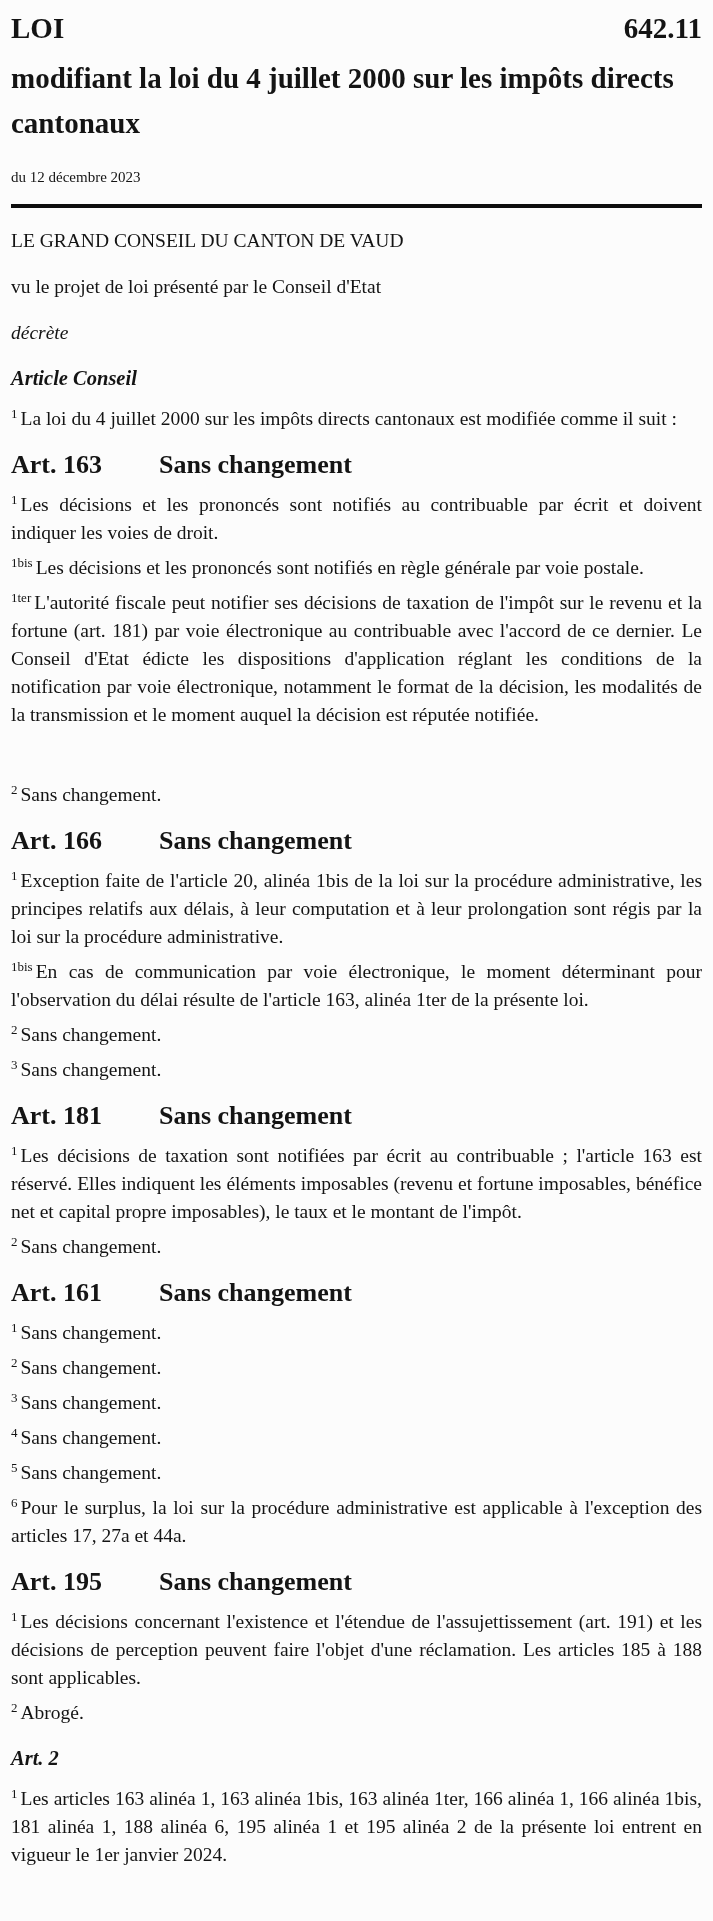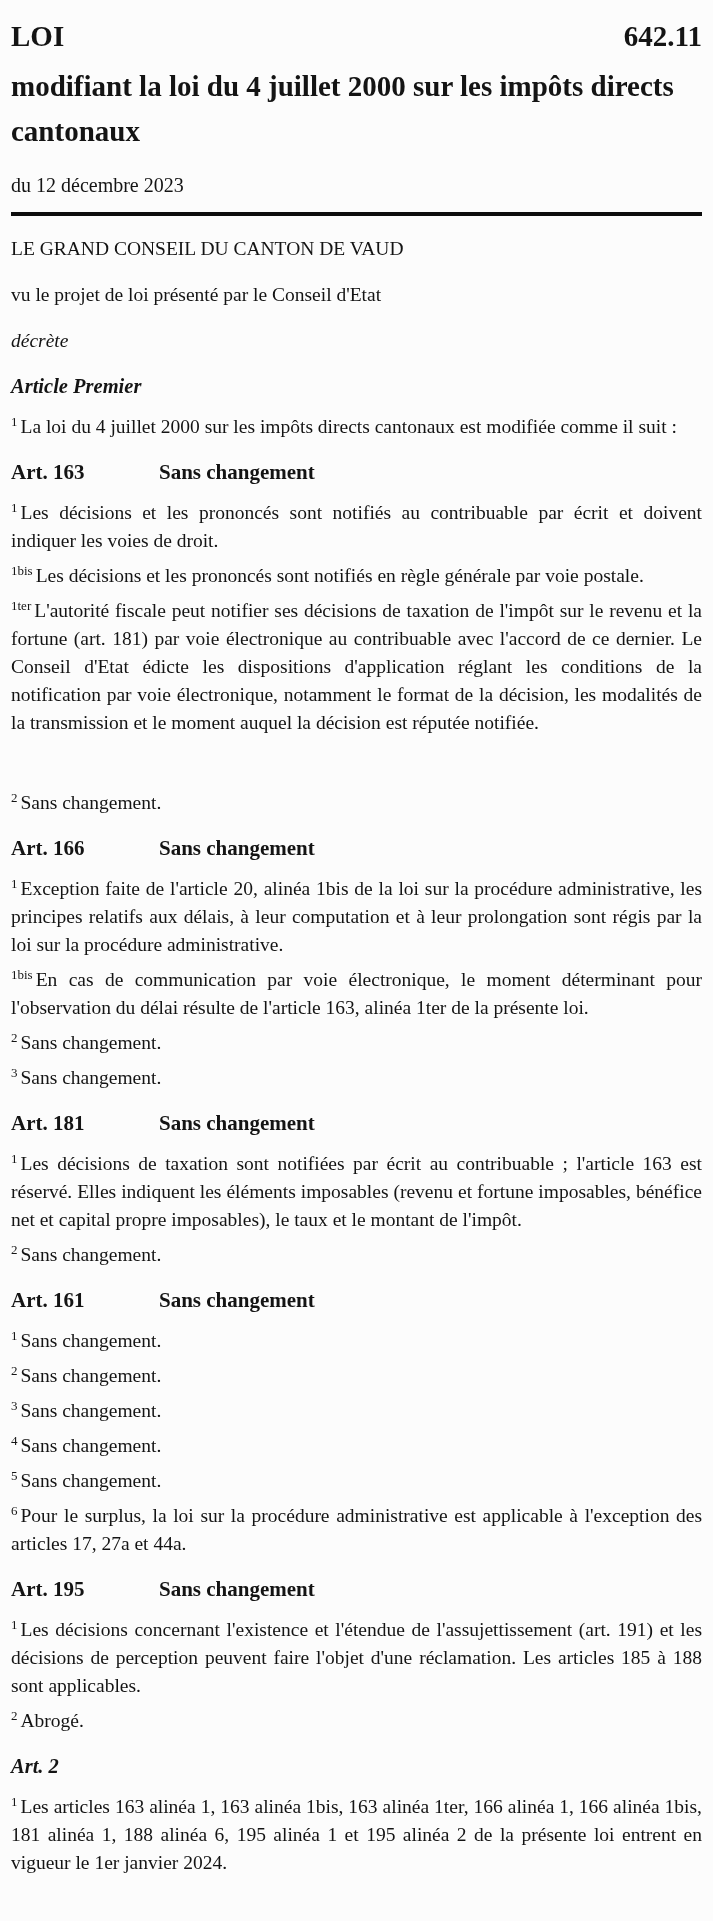--- a/index.html
+++ b/index.html
@@ -8,40 +8,40 @@
   }
   body {
     width: 713px;
     height: 1921px;
     overflow: hidden;
     background: #fcfcfc;
     color: #141414;
     font-family: "Liberation Serif", "DejaVu Serif", serif;
   }
   .page {
-    padding: 16px 11px 0 11px;
+    padding: 8px 11px 0 11px;
   }
   
   .doc-header {
     display: flex;
     justify-content: space-between;
     align-items: baseline;
     font-size: 29px;
     line-height: 40px;
     font-weight: 700;
   }
   .doc-title {
     margin: 8px 0 0 0;
     font-size: 29px;
     line-height: 45px;
     font-weight: 700;
   }
   .doc-date {
     margin: 18px 0 0 0;
-    font-size: 20px;
+    font-size: 15px;
     line-height: 27px;
   }
   .rule {
     height: 4px;
     background: #0d0d0d;
     margin-top: 13px;
     border: none;
   }
   
   .preamble-par {
@@ -54,21 +54,21 @@
   .italic { font-style: italic; }
   
   .article-title {
     font-size: 20.5px;
     line-height: 27px;
     font-weight: 700;
     font-style: italic;
     margin: 18px 0 13px 0;
   }
   .article-heading {
-    font-size: 21px;
+    font-size: 26px;
     line-height: 27px;
     font-weight: 700;
     margin: 18px 0 13px 0;
   }
   .art-num {
     display: inline-block;
     width: 148px;
   }
   .alinea {
     font-size: 19.5px;
@@ -101,21 +101,21 @@
 
   <hr class="rule">
 
   <div>
       <p class="preamble-par">LE GRAND CONSEIL DU CANTON DE VAUD</p>
       <p class="preamble-par">vu le projet de loi présenté par le Conseil d'Etat</p>
       <p class="preamble-par italic">décrète</p>
     </div>
 
   <div>
-      <h3 class="article-title">Article Premier</h3>
+      <h3 class="article-title">Article Conseil</h3>
       <p class="alinea"><sup>1</sup>La loi du 4 juillet 2000 sur les impôts directs cantonaux est modifiée comme il suit :</p>
       <h3 class="article-heading"><span class="art-num">Art. 163</span><span>Sans changement</span></h3>
       <p class="alinea"><sup>1</sup>Les décisions et les prononcés sont notifiés au contribuable par écrit et doivent indiquer les voies de droit.</p>
       <p class="alinea"><sup>1bis</sup>Les décisions et les prononcés sont notifiés en règle générale par voie postale.</p>
       <p class="alinea"><sup>1ter</sup>L'autorité fiscale peut notifier ses décisions de taxation de l'impôt sur le revenu et la fortune (art. 181) par voie électronique au contribuable avec l'accord de ce dernier. Le Conseil d'Etat édicte les dispositions d'application réglant les conditions de la notification par voie électronique, notamment le format de la décision, les modalités de la transmission et le moment auquel la décision est réputée notifiée.</p>
       <p class="alinea extra-top"><sup>2</sup>Sans changement.</p>
       <h3 class="article-heading"><span class="art-num">Art. 166</span><span>Sans changement</span></h3>
       <p class="alinea"><sup>1</sup>Exception faite de l'article 20, alinéa 1bis de la loi sur la procédure administrative, les principes relatifs aux délais, à leur computation et à leur prolongation sont régis par la loi sur la procédure administrative.</p>
       <p class="alinea"><sup>1bis</sup>En cas de communication par voie électronique, le moment déterminant pour l'observation du délai résulte de l'article 163, alinéa 1ter de la présente loi.</p>
       <p class="alinea"><sup>2</sup>Sans changement.</p>

